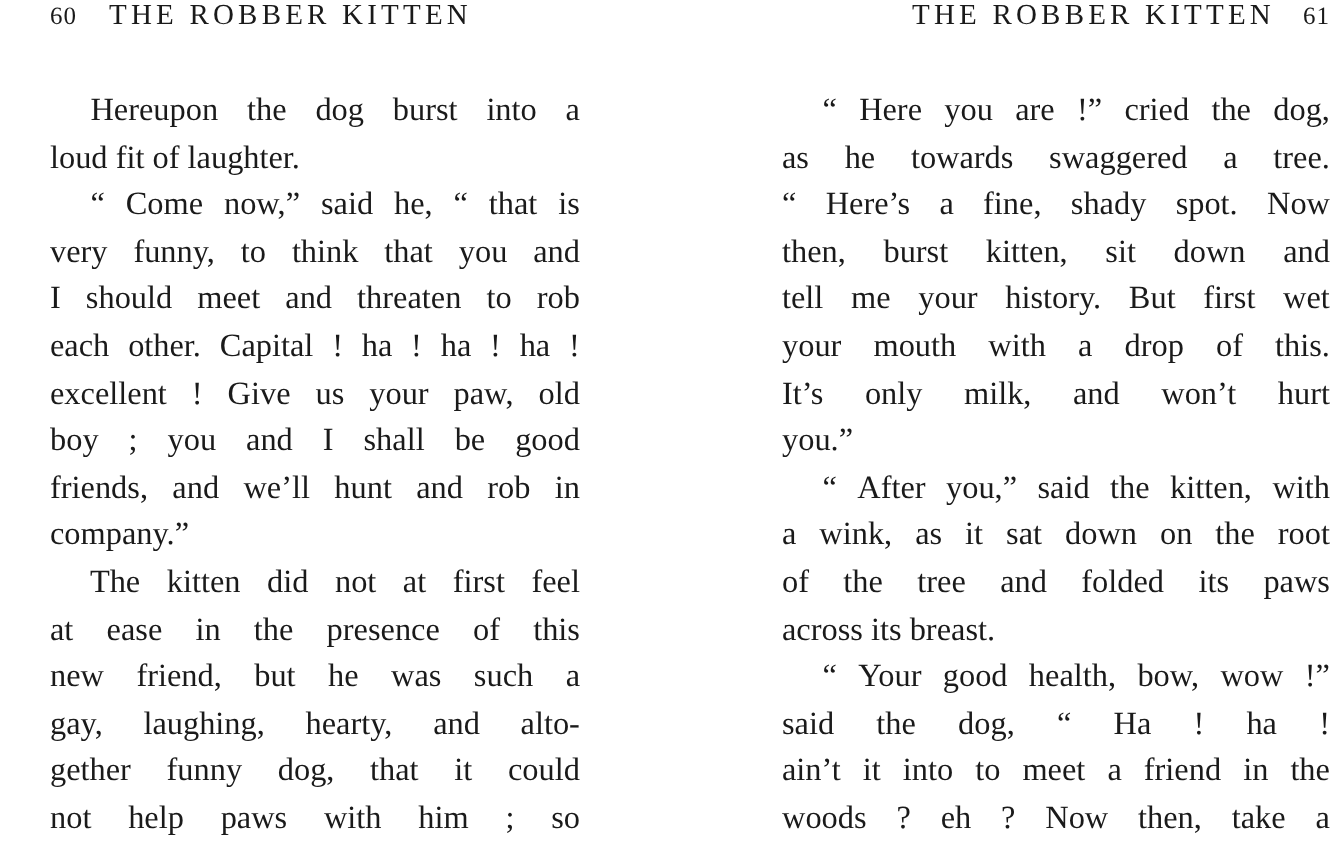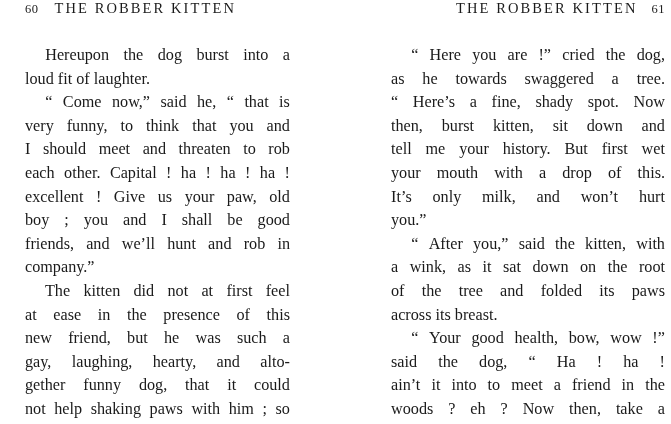--- a/index.html
+++ b/index.html
@@ -84,21 +84,21 @@
         <div class="ln"><span>each</span><span>other.</span><span>Capital</span><span>!</span><span>ha</span><span>!</span><span>ha</span><span>!</span><span>ha</span><span>!</span></div>
         <div class="ln"><span>excellent</span><span>!</span><span>Give</span><span>us</span><span>your</span><span>paw,</span><span>old</span></div>
         <div class="ln"><span>boy</span><span>;</span><span>you</span><span>and</span><span>I</span><span>shall</span><span>be</span><span>good</span></div>
         <div class="ln"><span>friends,</span><span>and</span><span>we’ll</span><span>hunt</span><span>and</span><span>rob</span><span>in</span></div>
         <div class="ln flush">company.”</div>
         <div class="ln"><span>     The</span><span>kitten</span><span>did</span><span>not</span><span>at</span><span>first</span><span>feel</span></div>
         <div class="ln"><span>at</span><span>ease</span><span>in</span><span>the</span><span>presence</span><span>of</span><span>this</span></div>
         <div class="ln"><span>new</span><span>friend,</span><span>but</span><span>he</span><span>was</span><span>such</span><span>a</span></div>
         <div class="ln"><span>gay,</span><span>laughing,</span><span>hearty,</span><span>and</span><span>alto-</span></div>
         <div class="ln"><span>gether</span><span>funny</span><span>dog,</span><span>that</span><span>it</span><span>could</span></div>
-        <div class="ln"><span>not</span><span>help</span><span>shaking</span><span>paws</span><span>with</span><span>him</span><span>;</span><span>so</span></div>
+        <div class="ln"><span>not</span><span>help</span><span>paws</span><span>with</span><span>him</span><span>;</span><span>so</span></div>
         <div class="ln flush">they sat down under a tree to talk.</div>
       </div>
   </div>
 
   <div class="page page-right">
     <div class="running-head rh-right">
       <span class="rh-title">THE ROBBER KITTEN</span>
       <span class="folio">61</span>
     </div>
     <div class="body-text" id="body-right">

